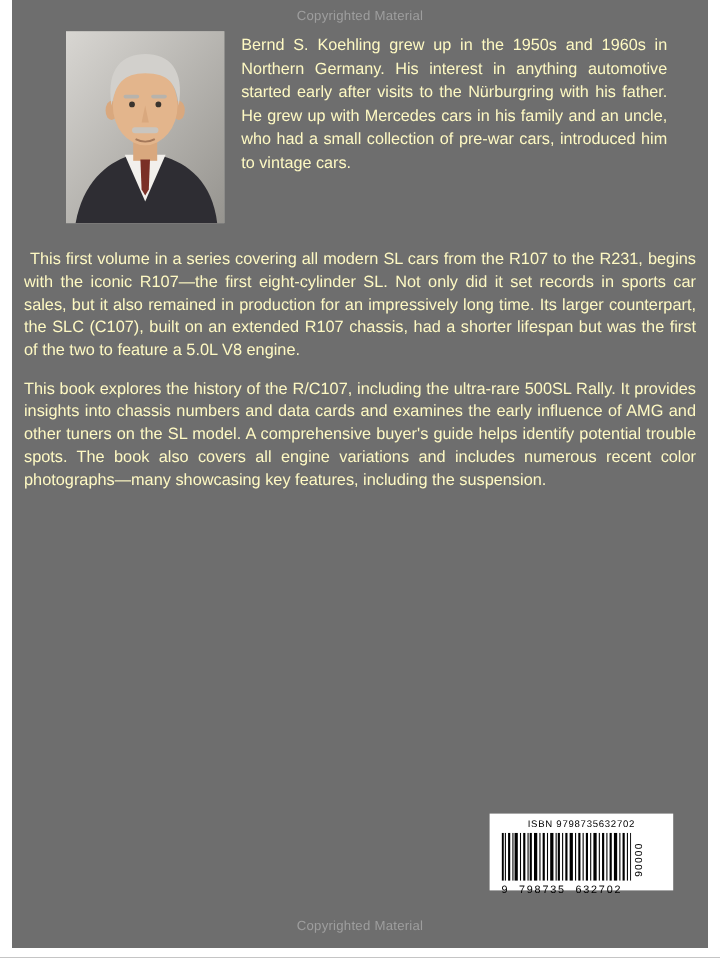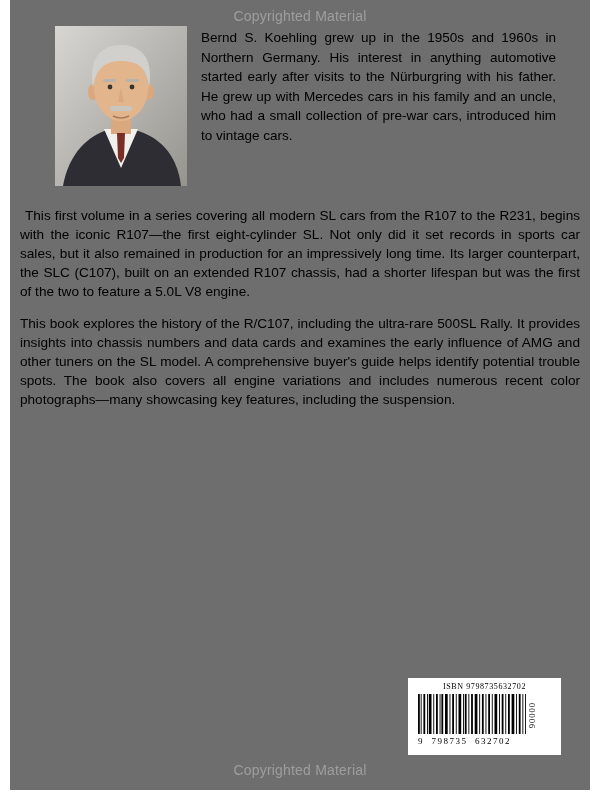--- a/index.html
+++ b/index.html
@@ -14,29 +14,29 @@
     position:absolute;
     left:10px; top:0;
     width:580px; height:790px;
     background:#6e6e6e;
   }
   .watermark {
     position:absolute;
     left:0; right:0;
     text-align:center;
     color:#9e9e9e;
-    font-size:14px;
+    font-size:11px;
     letter-spacing:0.2px;
   }
   .watermark.top { top:8px; }
   .watermark.bottom { bottom:12px; }
   .content {
     position:absolute;
     top:26px; left:10px; right:10px;
-    color:#000000;
+    color:#fef9c3;
   }
   .top-row {
     display:flex;
     align-items:flex-start;
     margin-bottom:20px;
   }
   .portrait {
     width:132px; height:160px;
     margin-left:35px;
     flex:0 0 auto;
@@ -57,24 +57,23 @@
     line-height:19px;
     text-align:justify;
     margin:0 0 13px 0;
   }
   .para.noline { text-align:left; }
   .para.indent { text-indent:5px; }
   .para.italic { font-style:italic; }
   .barcode-box {
     position:absolute;
     right:29px; top:678px;
-    width:153px; height:77px;
+    width:153px; height:64px;
     background:#ffffff;
     color:#000000;
-    font-family:Liberation Serif, serif;
   }
   .isbn-label {
     text-align:center;
     font-size:8px;
     letter-spacing:0.6px;
     padding-top:4px;
   }
   .bars-wrap {
     position:relative;
     margin:3px 0 0 10px;

